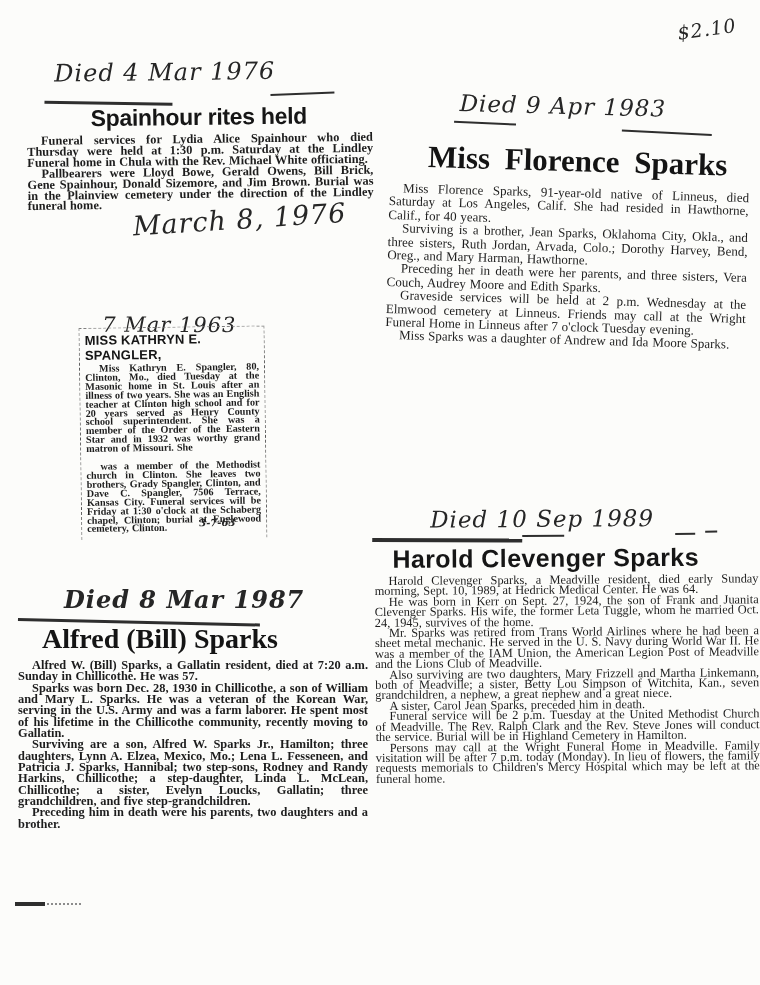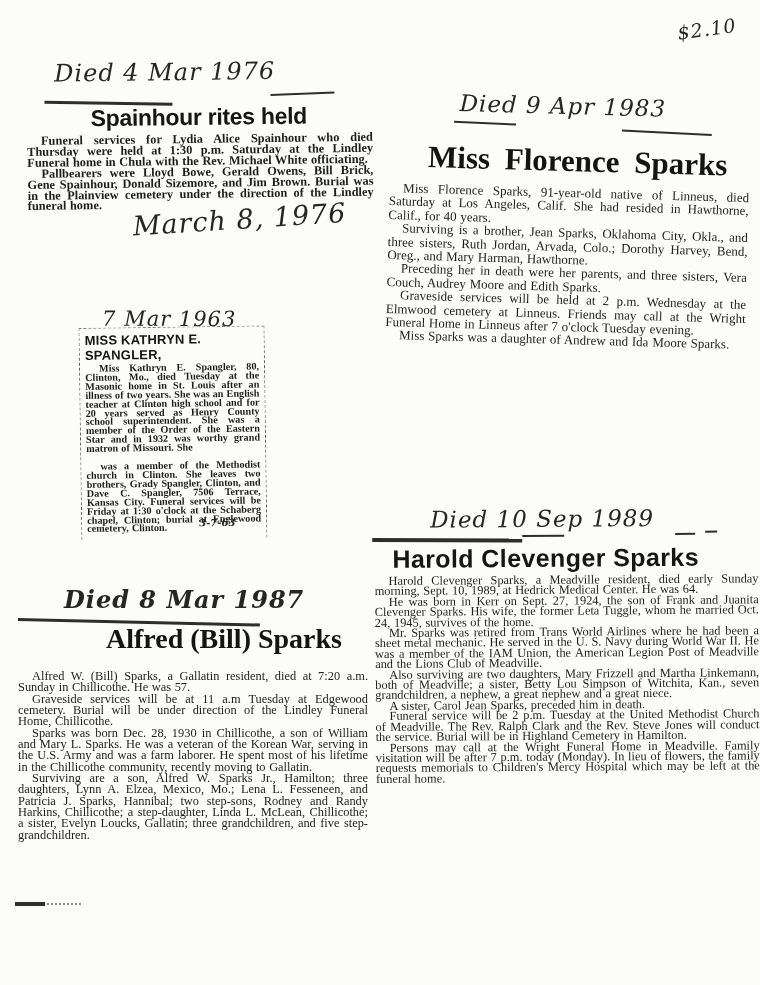--- a/index.html
+++ b/index.html
@@ -31,35 +31,35 @@
   #clip-spainhour .headline-sans{position:absolute;left:0;top:46px;width:352px;text-align:center;font-size:23px;}
   #clip-spainhour .news{position:absolute;left:4px;top:76px;width:346px;font-size:12.4px;line-height:10.9px;font-weight:bold;}
   #clip-spainhour .hw-footer{position:absolute;left:108px;top:152px;font-size:27px;transform:rotate(-3deg);}
   
   #clip-florence{left:390px;top:88px;width:366px;transform:rotate(1.6deg);transform-origin:left top;}
   #clip-florence .hw-date{position:absolute;left:70px;top:0;font-size:23px;}
   #clip-florence .headline-serif{position:absolute;left:40px;top:50px;font-size:31px;word-spacing:7px;}
   #clip-florence .news{position:absolute;left:2px;top:93px;width:360px;font-size:13px;line-height:13.4px;}
   
   #clip-spangler{left:78px;top:295px;width:192px;transform:rotate(-0.8deg);transform-origin:left top;}
-  #clip-spangler .hw-date{position:absolute;left:24px;top:12px;font-size:21px;transform:rotate(1deg);}
+  #clip-spangler .hw-date{position:absolute;left:24px;top:18px;font-size:21px;transform:rotate(1deg);}
   #clip-spangler .column{
     position:absolute;left:0;top:33px;width:186px;
     border-left:1px dashed #555;border-right:1px dashed #555;border-top:1px dashed #777;
     padding:4px 5px 6px 5px;box-sizing:border-box;
   }
   #clip-spangler .headline-sans{font-size:13px;letter-spacing:0.2px;margin:0 0 2px 0;}
   #clip-spangler .news{font-size:10.2px;line-height:8.9px;font-weight:bold;}
   #clip-spangler .news-lower{margin-top:9px;}
   #clip-spangler .hw-note{position:absolute;left:118px;top:224px;font-size:10px;font-weight:bold;letter-spacing:0;}
   
   #clip-alfred{left:16px;top:585px;width:352px;}
   #clip-alfred .hw-date{position:absolute;left:48px;top:0;font-size:24px;font-weight:bold;}
-  #clip-alfred .headline-serif{position:absolute;left:26px;top:38px;width:300px;text-align:right;font-size:28px;}
-  #clip-alfred .news{position:absolute;left:2px;top:86px;width:350px;font-size:12.4px;line-height:11.35px;font-weight:normal;}
+  #clip-alfred .headline-serif{position:absolute;left:26px;top:38px;width:300px;text-align:left;font-size:28px;}
+  #clip-alfred .news{position:absolute;left:2px;top:75px;width:350px;font-size:12.4px;line-height:11.35px;font-weight:bold;}
   
   #clip-harold{left:372px;top:505px;width:386px;transform:rotate(-0.4deg);transform-origin:left top;}
   #clip-harold .hw-date{position:absolute;left:58px;top:2px;font-size:23px;}
   #clip-harold .headline-sans{position:absolute;left:20px;top:40px;font-size:25px;letter-spacing:0.4px;}
   #clip-harold .news{position:absolute;left:2px;top:71px;width:384px;font-size:12.4px;line-height:10.4px;}
   
   #price-note{position:absolute;left:676px;top:22px;font-size:19px;transform:rotate(-8deg);}
   
   #bottom-mark-solid{left:15px;top:902px;width:30px;height:3.5px;}
   #bottom-mark-dots{position:absolute;left:47px;top:903px;width:34px;border-top:2px dotted #8c8c8c;}
@@ -110,23 +110,23 @@
     </div>
     <div class="hw hw-note">3-7-63</div>
   </div>
 
   <div id="clip-alfred" class="clip">
     <div class="hw hw-date">Died 8 Mar 1987</div>
     <div class="stroke" style="left:2px;top:33px;width:242px;height:2.5px;transform:rotate(1.3deg);"></div>
     <div class="headline-serif">Alfred (Bill) Sparks</div>
     <div class="news">
         <p>Alfred W. (Bill) Sparks, a Gallatin resident, died at 7:20 a.m. Sunday in Chillicothe. He was 57.</p>
-        <p>Graveside services will be at 11 a.m Tuesday at Edgewood cemetery. Burial will be under direction of the Lindley Funeral Home, Chillicothe.</p>
         <p>Sparks was born Dec. 28, 1930 in Chillicothe, a son of William and Mary L. Sparks. He was a veteran of the Korean War, serving in the U.S. Army and was a farm laborer. He spent most of his lifetime in the Chillicothe community, recently moving to Gallatin.</p>
         <p>Surviving are a son, Alfred W. Sparks Jr., Hamilton; three daughters, Lynn A. Elzea, Mexico, Mo.; Lena L. Fesseneen, and Patricia J. Sparks, Hannibal; two step-sons, Rodney and Randy Harkins, Chillicothe; a step-daughter, Linda L. McLean, Chillicothe; a sister, Evelyn Loucks, Gallatin; three grandchildren, and five step-grandchildren.</p>
+        <p>Preceding him in death were his parents, two daughters and a brother.</p>
       </div>
   </div>
 
   <div id="clip-harold" class="clip">
     <div class="hw hw-date">Died 10 Sep 1989</div>
     <div class="stroke" style="left:0;top:33px;width:150px;height:4px;transform:rotate(0.6deg);"></div>
     <div class="stroke" style="left:150px;top:31px;width:42px;height:2px;"></div>
     <div class="stroke" style="left:303px;top:30px;width:20px;height:2px;"></div>
     <div class="stroke" style="left:333px;top:28px;width:12px;height:2px;"></div>
     <div class="headline-sans">Harold Clevenger Sparks</div>

